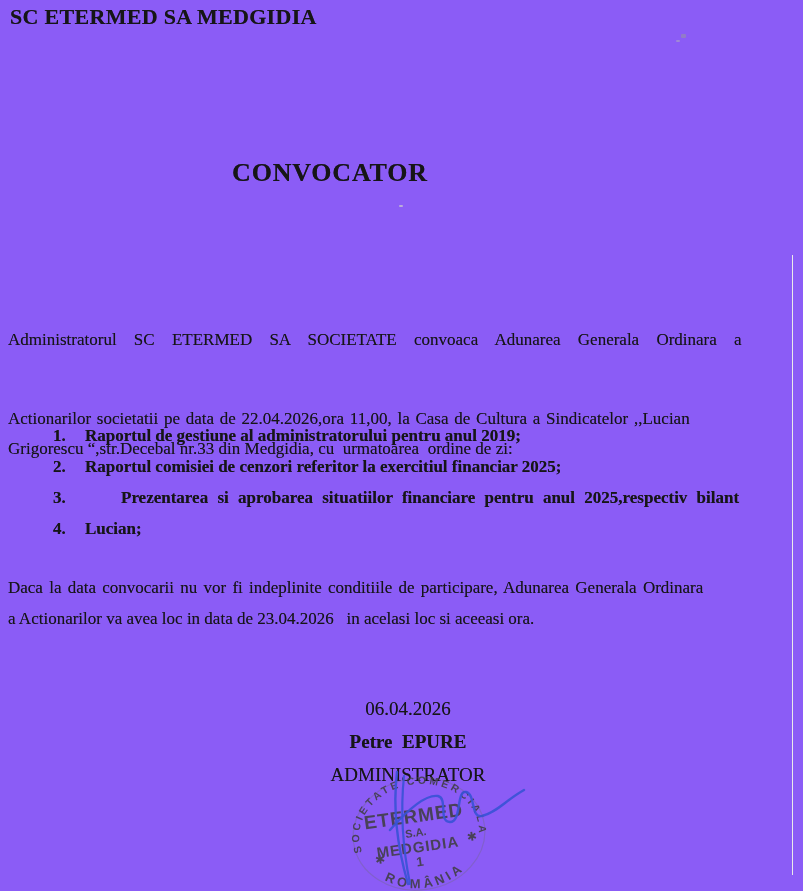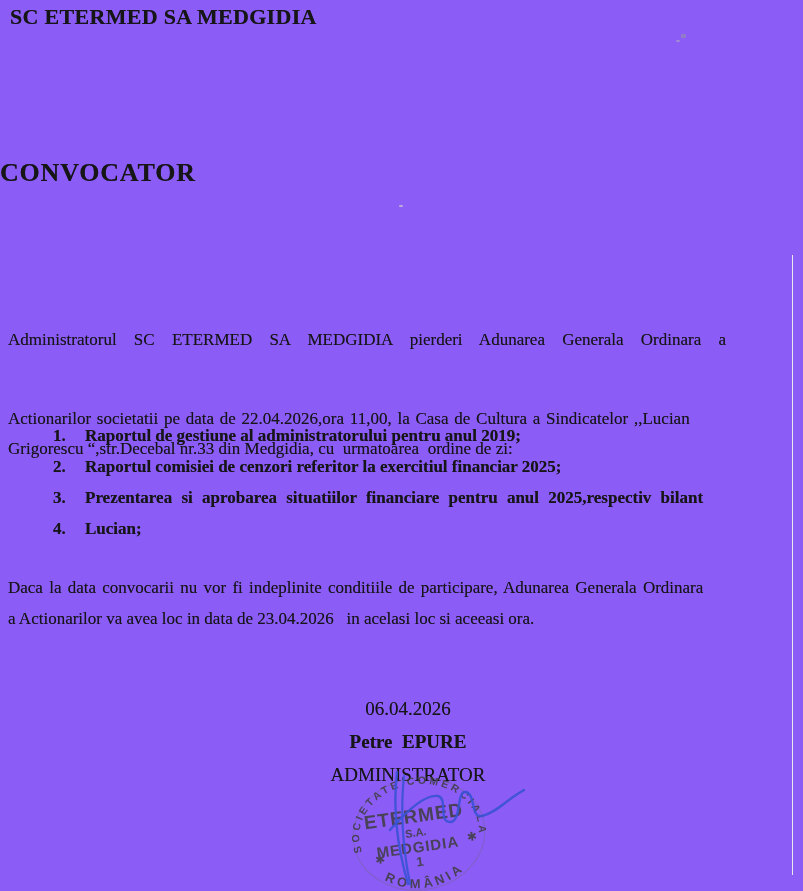--- a/index.html
+++ b/index.html
@@ -12,21 +12,21 @@
   }
   .page { position: relative; width: 803px; height: 891px; background: #8b5cf6; padding-left: 8px; }
 
   .company {
     position: absolute; top: 4px; left: 10px; margin: 0;
     font-size: 22px; font-weight: bold; letter-spacing: 0.3px;
     text-shadow: 0 0 0.5px rgba(0,0,0,.55);
   }
   .title {
     position: absolute; top: 158px; left: 0; width: 660px; margin: 0;
-    text-align: left;
+    text-align: center;
     font-size: 26px; font-weight: bold; letter-spacing: 0.8px;
     text-shadow: 0 0 0.5px rgba(0,0,0,.55);
   }
 
   .intro { position: absolute; top: 325px; left: 8px; width: 733px; }
   .closing { position: absolute; top: 573px; left: 8px; width: 733px; }
   .tline {
     font-size: 17px; line-height: 30.5px; white-space: nowrap;
     text-shadow: 0 0 0.4px rgba(0,0,0,.45);
   }
@@ -38,21 +38,21 @@
   .agenda { position: absolute; top: 420px; left: 53px; width: 684px; }
   .arow { display: flex; height: 31px; line-height: 31px; }
   .amark {
     flex: 0 0 32px; font-weight: bold; font-size: 17px;
     text-shadow: 0 0 0.4px rgba(0,0,0,.5);
   }
   .atext {
     flex: 1 1 auto; font-weight: bold; font-size: 17px; white-space: nowrap;
     text-shadow: 0 0 0.4px rgba(0,0,0,.5);
   }
-  .ws-s3 { word-spacing: 5px; }
+  .ws-s3 { word-spacing: 5px; margin-left: 36px; }
 
   .sigblock {
     position: absolute; top: 692px; left: 283px; width: 250px;
     text-align: center; font-size: 19px; line-height: 33px;
     text-shadow: 0 0 0.4px rgba(0,0,0,.45);
   }
   .signer { font-weight: bold; white-space: pre; }
 
   .stamp { position: absolute; left: 340px; top: 768px; width: 165px; height: 123px; opacity: 0.85; }
   .stamp text { font-family: "Liberation Sans", "DejaVu Sans", sans-serif; }
@@ -67,21 +67,21 @@
 </head>
 <body>
 
 <div class="page">
 
   <h1 class="company">SC ETERMED SA MEDGIDIA</h1>
 
   <h2 class="title">CONVOCATOR</h2>
 
   <div class="intro">
-    <div class="tline ws-wide">Administratorul  SC ETERMED SA MEDGIDIA pierderi  Adunarea  Generala Ordinara a</div>
+    <div class="tline ws-wide">Administratorul  SC ETERMED SA SOCIETATE convoaca  Adunarea  Generala Ordinara a</div>
     <div class="tline ws-s1">Actionarilor societatii pe data de 22.04.2026,ora 11,00, la Casa de Cultura a Sindicatelor ,,Lucian</div>
     <div class="tline pre">Grigorescu “,str.Decebal nr.33 din Medgidia, cu  urmatoarea  ordine de zi:</div>
   </div>
 
   <div class="agenda">
     <div class="arow">
       <span class="amark">1.</span>
       <span class="atext">Raportul de gestiune al administratorului pentru anul 2019;</span>
     </div>
     <div class="arow">

